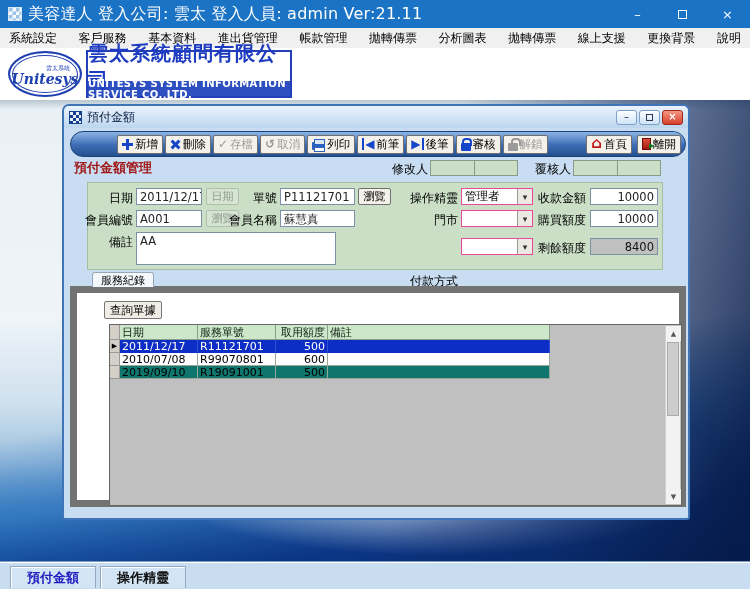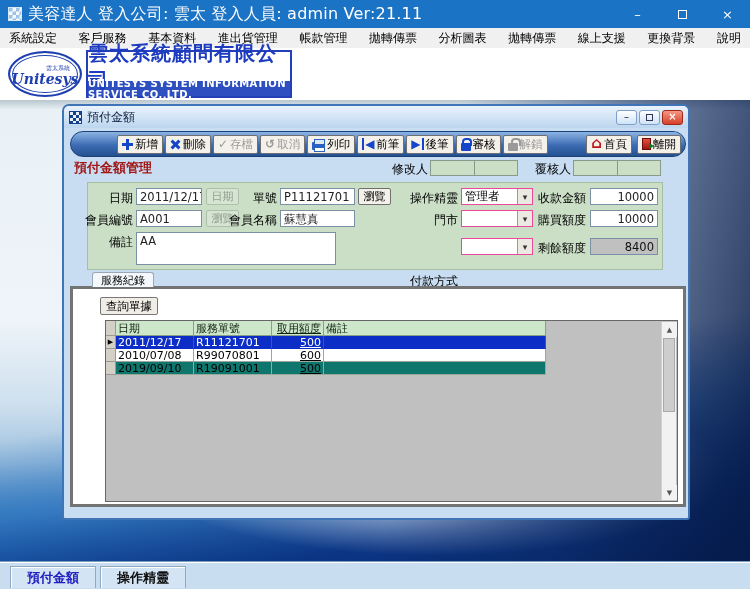--- a/index.html
+++ b/index.html
@@ -93,32 +93,32 @@
   .fin.gray { background:#c0c0c0; color:#111; }
   .fbtn { position:absolute; height:17px; background:#f4f1ea; border:1px solid #6f6f6f; border-radius:2px; font-size:11px; display:flex; align-items:center; justify-content:center; cursor:pointer; }
   .fbtn.dis { background:#d6e4d2; color:#909e90; border-color:#aebfae; cursor:default; }
   .fsel { position:absolute; height:17px; background:#fff; border:1px solid #ec4899; font-size:11.5px; display:flex; align-items:center; }
   .fsel .val { flex:1; padding:0 3px; overflow:hidden; white-space:nowrap; }
   .fsel .arrow { width:15px; height:100%; background:#ece9e2; border-left:1px solid #999; display:flex; align-items:center; justify-content:center; font-size:9px; color:#333; }
   .ftextarea { position:absolute; background:#fff; border:1px solid #7b8fa5; font-size:11.5px; padding:1px 3px; color:#222; }
 
   
   .svc-tab { position:absolute; left:28px; top:166px; height:15px; padding:0 8px; background:#f4f8fc; border:1px solid #98a8b8; border-bottom:none; border-radius:3px 3px 0 0; font-size:11px; display:flex; align-items:center; z-index:2; }
-  .tabpage { position:absolute; left:6px; top:180px; width:616px; height:221px; background:#fff; border:3px solid #737373; z-index:1; }
+  .tabpage { position:absolute; left:6px; top:180px; width:616px; height:221px; background:#fff; border:7px solid #737373; z-index:1; }
   .query-btn { position:absolute; left:27px; top:8px; width:58px; height:18px; background:#f0ede6; border:1px solid #777; border-radius:2px; font-size:11.5px; display:flex; align-items:center; justify-content:center; cursor:pointer; }
 
   
   .grid { position:absolute; left:32px; top:31px; width:573px; height:182px; background:#c0c0c0; border:1px solid #666; }
   .gtable { position:absolute; left:0; top:0; width:440px; }
   .grow { display:flex; height:13px; line-height:13px; font-size:11px; }
   .grow.head { height:15px; line-height:15px; }
   .gc { border-right:1px solid #9aa89a; border-bottom:1px solid #9aa89a; padding:0 2px; overflow:hidden; white-space:nowrap; }
   .head .gc { background:#cde7cb; font-size:11px; color:#102010; border-right:1px solid #88a088; border-bottom:1px solid #88a088; }
   .c-sel { width:10px; padding:0; background:#d4d0c8; border-right:1px solid #999; border-bottom:1px solid #999; font-size:7px; color:#000; display:flex; align-items:center; justify-content:center; }
-  .c-date { width:78px; } .c-no { width:78px; } .c-amt { width:52px; text-align:right;text-decoration:underline; } .c-note { width:222px; }
+  .c-date { width:78px; } .c-no { width:78px; } .c-amt { width:52px; text-align:right; } .c-note { width:222px; }
   .grow.r0 .gc { background:#0d2ec6; color:#fff; border-bottom-color:#0d2ec6; border-right-color:#3250d0; }
   .grow.r1 .gc { background:#ffffff; }
   .grow.r2 .gc { background:#0f766e; }
   .vscroll { position:absolute; top:1px; right:1px; bottom:1px; width:15px; background:#f2f2f2; border-left:1px solid #d0d0d0; }
   .varrow { position:absolute; left:0; width:15px; height:15px; display:flex; align-items:center; justify-content:center; font-size:7px; color:#555; background:#f2f2f2; }
   .varrow.up { top:0; } .varrow.down { bottom:0; }
   .vthumb { position:absolute; left:1px; top:16px; width:12px; height:74px; background:#cdcdcd; border:1px solid #aaa; }
 
   
   .taskbar { position:absolute; left:0; top:561px; width:750px; height:28px; background:#c8ddf0; border-top:1px solid #7a9cc0; box-shadow:inset 0 1px 0 #fff; display:flex; align-items:flex-end; padding:0 0 1px 10px; gap:4px; }

